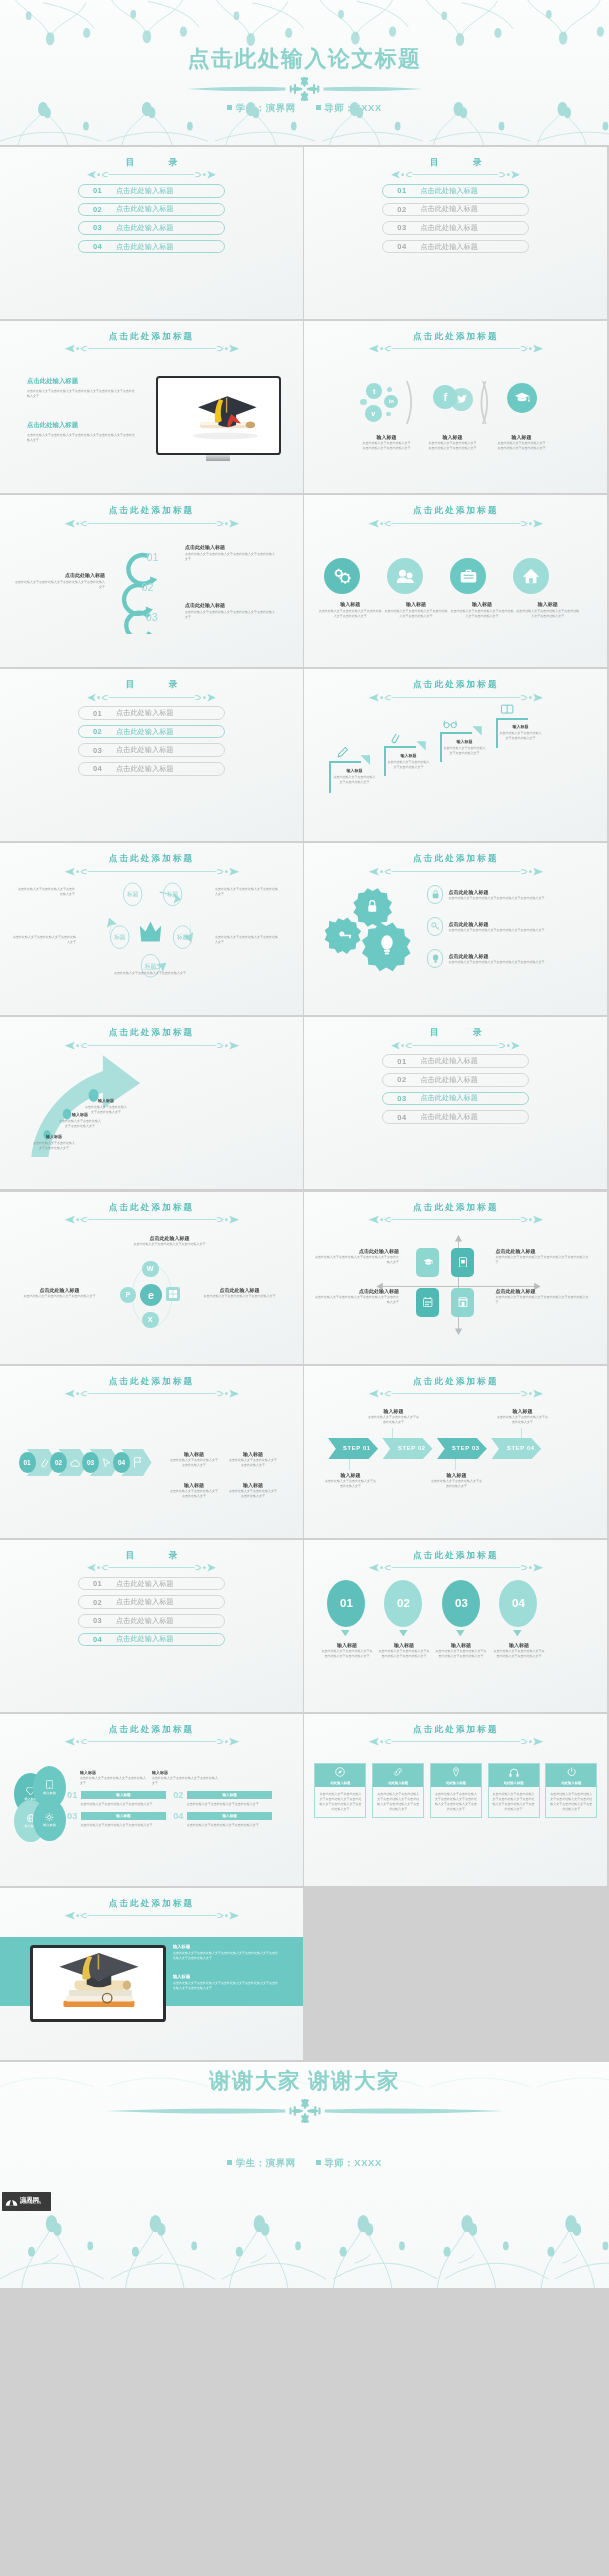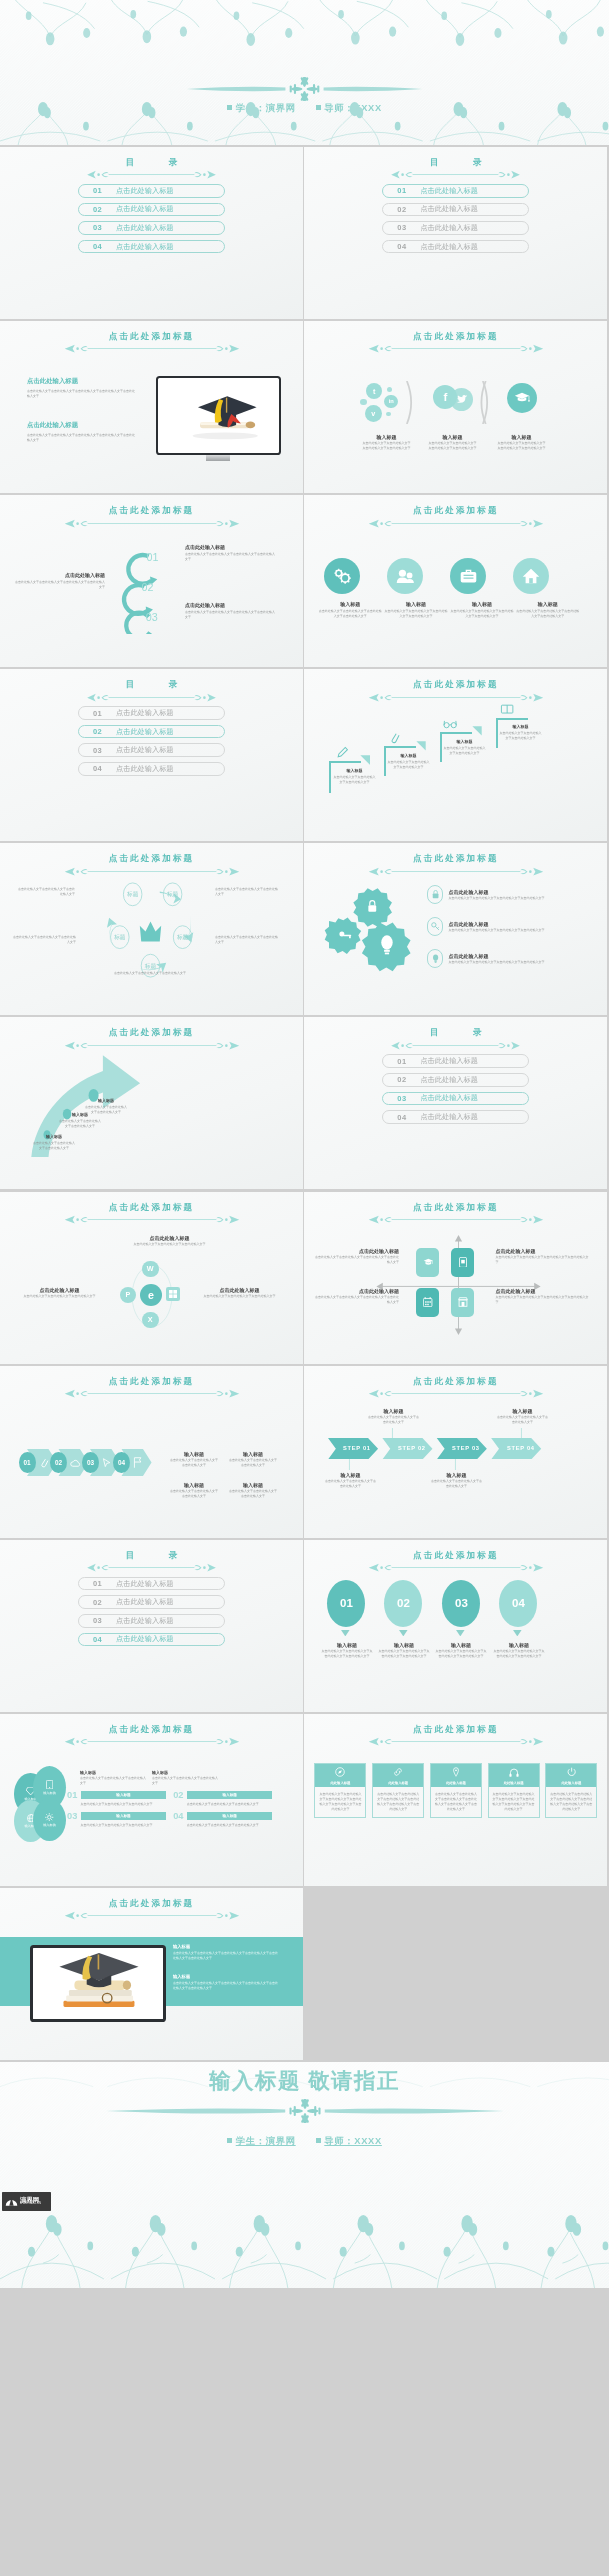--- a/index.html
+++ b/index.html
@@ -131,20 +131,21 @@
         <ellipse cx="838" cy="48" rx="5" ry="7"></ellipse>
       <ellipse cx="40" cy="26" rx="4" ry="6"></ellipse>
         <ellipse cx="186" cy="24" rx="4" ry="6"></ellipse>
       <ellipse cx="330" cy="26" rx="4" ry="6"></ellipse>
         <ellipse cx="476" cy="24" rx="4" ry="6"></ellipse>
       <ellipse cx="620" cy="26" rx="4" ry="6"></ellipse>
         <ellipse cx="766" cy="24" rx="4" ry="6"></ellipse>
     </g>
   </svg>
 
+  <div class="hero-title" style="top:44px;">点击此处输入论文标题</div>
 
   <div class="flowerline" style="top:77px;">
     <svg width="251" height="24" viewBox="0 0 350 34">
       <path d="M8,17 Q90,12 148,15 L148,19 Q90,22 8,17 Z" fill="#a8dcd8"></path>
       <path d="M342,17 Q260,12 202,15 L202,19 Q260,22 342,17 Z" fill="#a8dcd8"></path>
       <rect x="154" y="12" width="3" height="10" rx="1.5" fill="#8ed2cc"></rect>
       <rect x="160" y="10" width="3" height="14" rx="1.5" fill="#8ed2cc"></rect>
       <rect x="187" y="10" width="3" height="14" rx="1.5" fill="#8ed2cc"></rect>
       <rect x="193" y="12" width="3" height="10" rx="1.5" fill="#8ed2cc"></rect>
       <g fill="#8ed2cc" transform="translate(175,17)">
@@ -1384,21 +1385,21 @@
     <g stroke="#cfe9e7" stroke-width="1" fill="none">
       <path d="M0,34 Q60,10 130,34"></path>
         <path d="M150,34 Q220,10 290,34"></path>
         <path d="M300,34 Q370,10 440,34"></path>
       <path d="M450,34 Q520,10 590,34"></path>
         <path d="M600,34 Q670,10 740,34"></path>
         <path d="M750,34 Q820,10 890,34"></path>
     </g>
   </svg>
 
-  <div class="hero-title" style="top:4.3px;font-size:21.5px;">输入标题    敬请指正</div>
+  <div class="hero-title" style="top:4.3px;font-size:21.5px;">谢谢大家    谢谢大家</div>
 
   <div class="flowerline" style="top:37px;">
     <svg width="416" height="24" viewBox="0 0 580 34">
       <path d="M8,17 Q150,11 262,15 L262,19 Q150,23 8,17 Z" fill="#a8dcd8"></path>
       <path d="M572,17 Q430,11 318,15 L318,19 Q430,23 572,17 Z" fill="#a8dcd8"></path>
       <rect x="268" y="12" width="3" height="10" rx="1.5" fill="#8ed2cc"></rect>
       <rect x="274" y="10" width="3" height="14" rx="1.5" fill="#8ed2cc"></rect>
       <rect x="303" y="10" width="3" height="14" rx="1.5" fill="#8ed2cc"></rect>
       <rect x="309" y="12" width="3" height="10" rx="1.5" fill="#8ed2cc"></rect>
       <g fill="#8ed2cc" transform="translate(290,17)">
@@ -1407,21 +1408,21 @@
         <ellipse cx="-11" cy="0" rx="8" ry="2.7"></ellipse>
           <ellipse cx="11" cy="0" rx="8" ry="2.7"></ellipse>
         <ellipse cx="-8" cy="-8" rx="7" ry="2.6" transform="rotate(45)"></ellipse>
         <ellipse cx="8" cy="-8" rx="7" ry="2.6" transform="rotate(-45)"></ellipse>
         <ellipse cx="-8" cy="8" rx="7" ry="2.6" transform="rotate(-45)"></ellipse>
         <ellipse cx="8" cy="8" rx="7" ry="2.6" transform="rotate(45)"></ellipse>
       </g>
     </svg>
   </div>
 
-  <div class="hero-sub" style="top:73px;text-decoration:underline;">
+  <div class="hero-sub" style="top:95px;">
     <span class="sq"></span><span>学生：演界网</span><span class="gap"></span><span class="sq"></span><span>导师：XXXX</span>
   </div>
 
   <div class="watermark">
     <svg width="13" height="13" viewBox="0 0 18 18">
       <path d="M1,15 a8,8 0 0 1 16,0 z" fill="#fff"></path>
       <path d="M9,3 L12,15 L6,15 Z" fill="#3a3a3a"></path>
     </svg>
     <div>
       <div class="wm-t">演界网</div>

